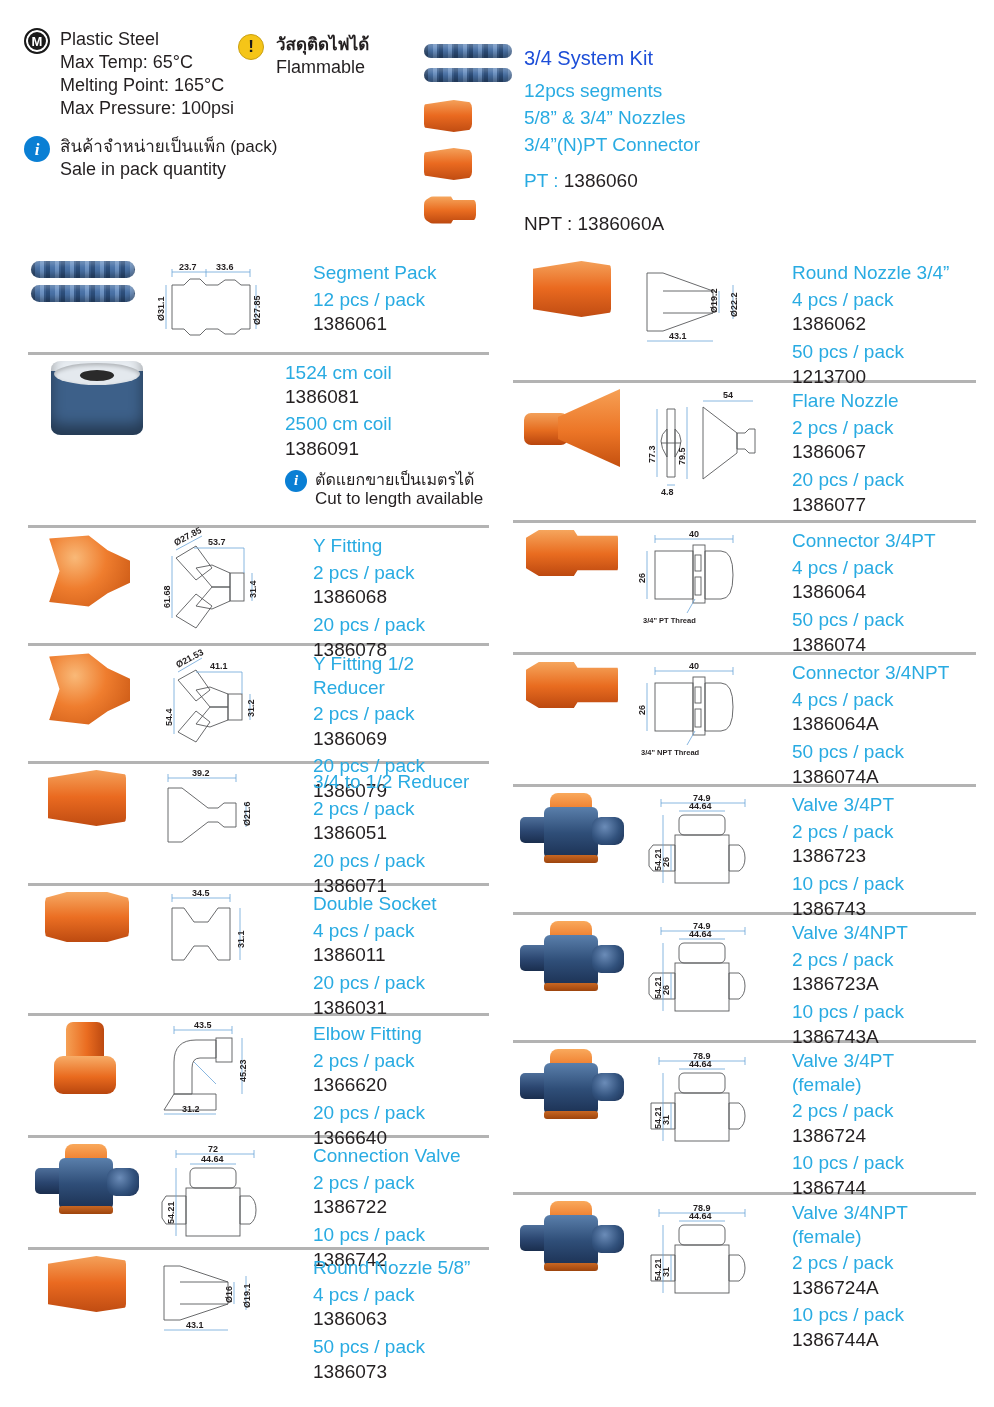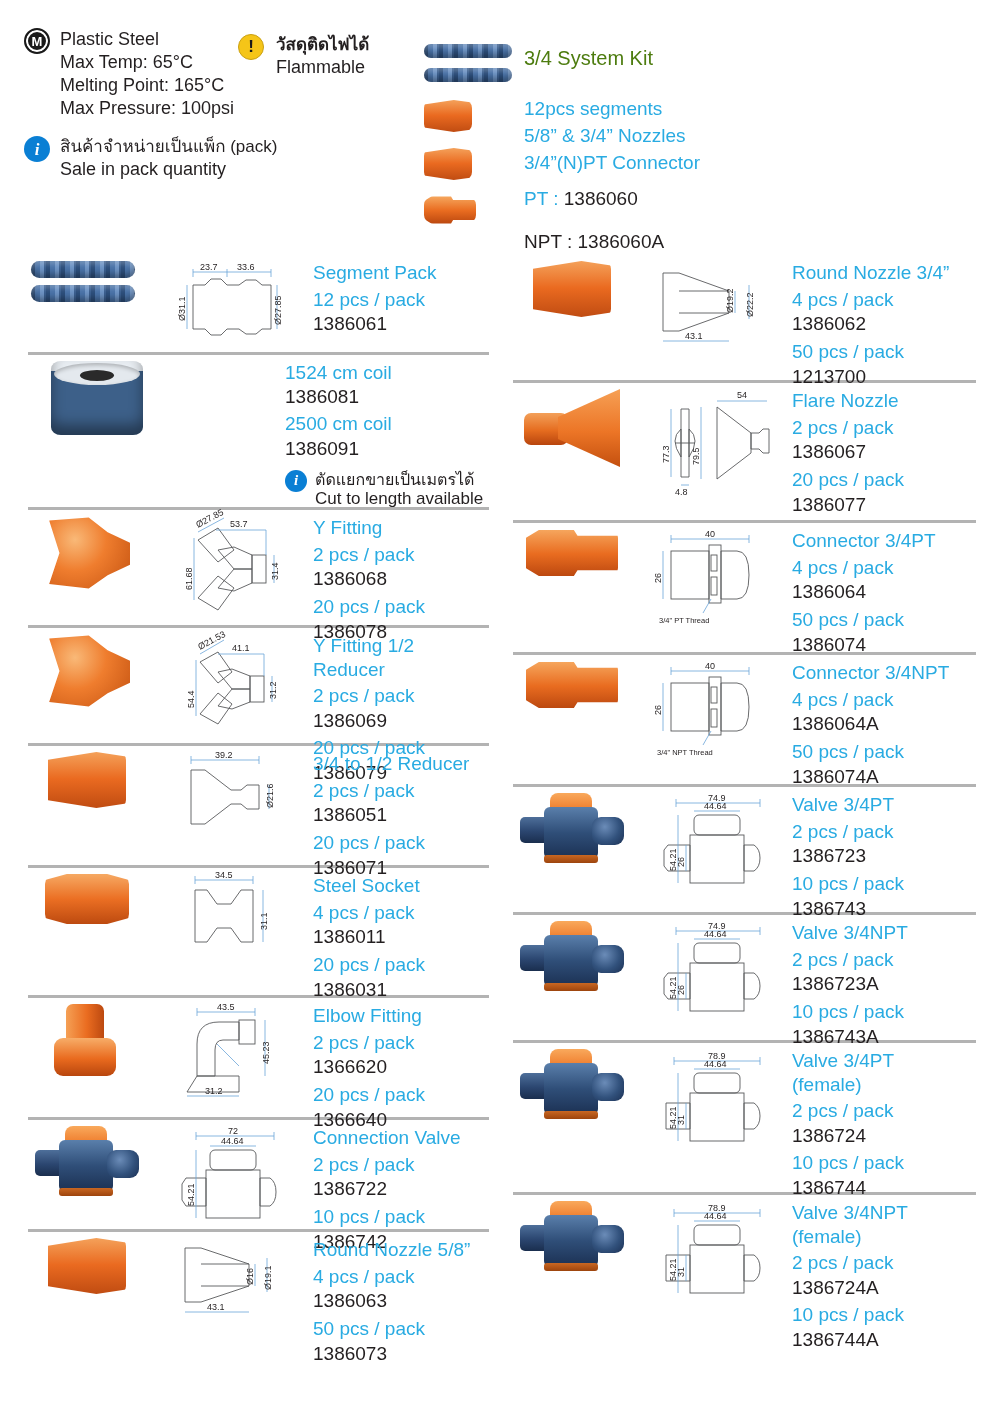--- a/index.html
+++ b/index.html
@@ -40,42 +40,42 @@
   }
 
   .hdr-lines { font-size: 18px; line-height: 1.28; color: #231f20; }
   .hdr-lines .thai { font-size: 17px; }
   .hdr-lines b { font-weight: bold; }
 
   
   .kit { position: absolute; left: 424px; top: 44px; display: flex; gap: 18px; }
   .kit-imgs { width: 82px; display: flex; flex-direction: column; gap: 8px; align-items: flex-start; }
   .kit-text { font-size: 19px; line-height: 1.42; }
-  .kit-title { color: #4d7c0f; font-size: 20px; margin-bottom: 24px; }
+  .kit-title { color: #1d4ed8; font-size: 20px; margin-bottom: 6px; }
   .kit-spec { color: #29abe2; }
   .kit-code { margin-top: 9px; }
   .kit-code .lbl { color: #29abe2; }
   .kit-code .num { color: #231f20; }
 
   
   .columns { position: absolute; top: 255px; left: 0; width: 994px; display: flex; }
   .col { width: 497px; padding: 0 24px; }
   .col-left  { padding-left: 28px; padding-right: 8px; }
   .col-right { padding-left: 16px; padding-right: 18px; }
 
   .row {
     display: flex; align-items: flex-start;
     border-bottom: 3px solid #b3b3b3;
     padding: 6px 0;
     position: relative;
   }
   .row.no-rule { border-bottom: none; }
 
   .cell-photo { width: 118px; flex: 0 0 118px; display: flex; align-items: center; justify-content: center; }
-  .cell-draw  { flex: 1 1 auto; display: flex; align-items: center; justify-content: center; position: relative; }
+  .cell-draw  { flex: 1 1 auto; display: flex; align-items: center; justify-content: flex-start; position: relative; font-weight: bold; }
   .cell-info  { width: 182px; flex: 0 0 182px; padding-left: 6px; }
 
   .p-title { color: #29abe2; font-size: 19px; line-height: 1.24; }
   .p-qty   { color: #29abe2; font-size: 19px; line-height: 1.30; margin-top: 3px; }
   .p-code  { color: #231f20; font-size: 19px; line-height: 1.30; }
 
   .note-inline { display: flex; gap: 8px; align-items: flex-start; margin-top: 8px; }
   .note-inline .badge-i { width: 22px; height: 22px; flex: 0 0 22px; font-size: 15px; }
   .note-txt { font-size: 17px; line-height: 1.2; }
   .note-txt .thai { font-size: 16px; }
@@ -255,21 +255,21 @@
           <text class="dt" x="114" y="64" transform="rotate(-90 114 64)">Ø27.85</text>
         </svg>
       </div>
       <div class="cell-info">
         <div class="p-title">Segment Pack</div>
         <div class="p-qty">12 pcs / pack</div>
         <div class="p-code">1386061</div>
       </div>
     </div>
 
-    <div class="row" style="height:155px">
+    <div class="row" style="height:173px">
       <div class="cell-photo" style="width:138px;flex:0 0 138px">
         <div class="coil"></div>
       </div>
       <div class="cell-draw"></div>
       <div class="cell-info" style="width:210px;flex:0 0 210px">
         <div class="p-title">1524 cm coil</div>
         <div class="p-code">1386081</div>
         <div class="p-qty">2500 cm coil</div>
         <div class="p-code">1386091</div>
         <div class="note-inline">
@@ -375,21 +375,21 @@
           <path class="ol" d="M26 16 h12 l10 14 h14 l10 -14 h12 v52 h-12 l-10 -14 h-14 l-10 14 h-12 z"></path>
           <line class="dl" x1="26" y1="10" x2="26" y2="2"></line>
             <line class="dl" x1="84" y1="10" x2="84" y2="2"></line>
           <line class="dl" x1="26" y1="6" x2="84" y2="6"></line>
           <text class="dt" x="46" y="4">34.5</text>
           <line class="dl" x1="94" y1="16" x2="94" y2="68"></line>
           <text class="dt" x="98" y="56" transform="rotate(-90 98 56)">31.1</text>
         </svg>
       </div>
       <div class="cell-info">
-        <div class="p-title">Steel Socket</div>
+        <div class="p-title">Double Socket</div>
         <div class="p-qty">4 pcs / pack</div>
         <div class="p-code">1386011</div>
         <div class="p-qty">20 pcs / pack</div>
         <div class="p-code">1386031</div>
       </div>
     </div>
 
     <div class="row" style="height:122px">
       <div class="cell-photo">
         <div class="elbow">

